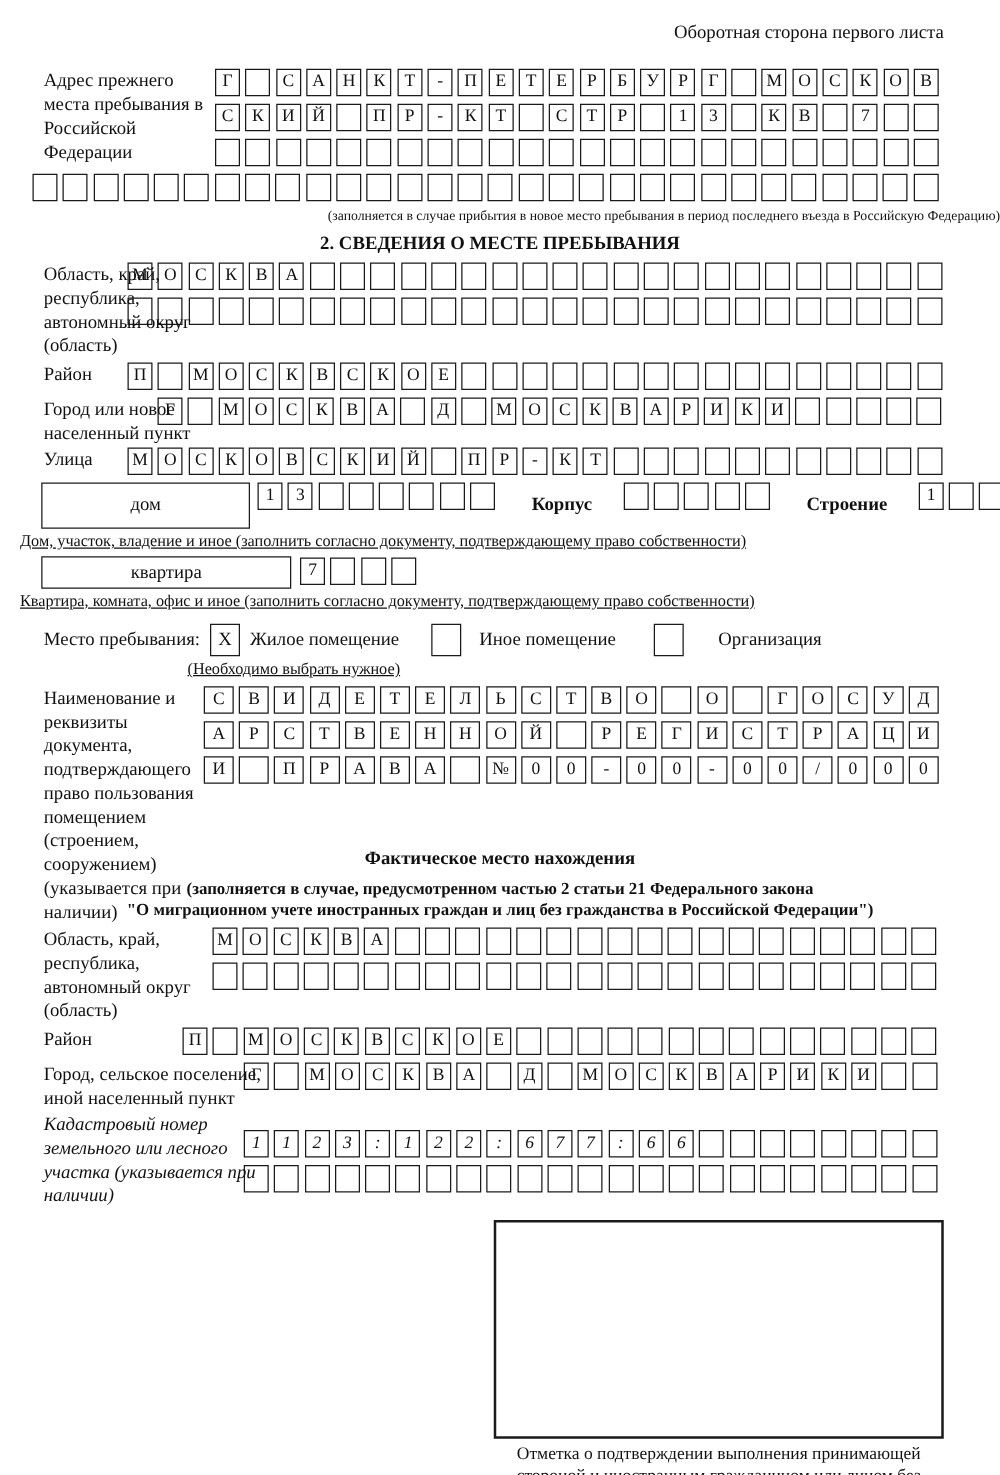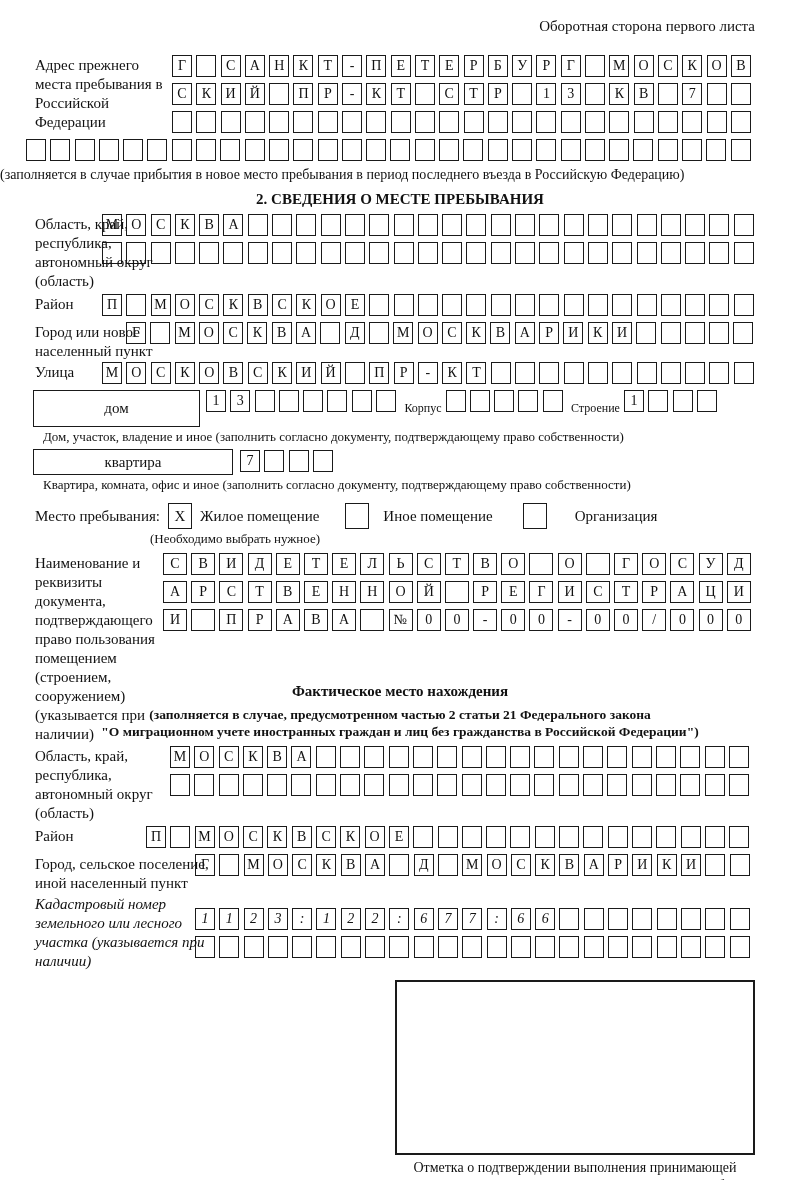--- a/index.html
+++ b/index.html
@@ -13,36 +13,36 @@
   .fline{ position:relative; }
   .lbl{ position:absolute; left:35px; top:1px; font-size:15px; line-height:19px; }
   .cellrow{ display:flex; margin-bottom:6px; }
   .cell{
     flex:0 0 auto; width:20px; height:22px; margin-right:4.3px;
     border:1.6px solid #1a1a1a; box-sizing:border-box; background:#fff;
     display:inline-flex; align-items:center; justify-content:center;
     font-size:14px; line-height:1;
   }
   .widecells .cell{ width:24px; margin-right:4.2px; }
-  .note{ font-size:14px; text-align:left; margin:2px 0 0 0; }
+  .note{ font-size:11px; text-align:right; margin:2px 0 0 0; }
   .sec-title{ font-size:15px; font-weight:bold; text-align:center; margin:8px 0 6px 0; }
 
   .wbox{
     border:1.6px solid #1a1a1a; box-sizing:border-box; background:#fff;
     display:inline-flex; align-items:center; justify-content:center;
     font-size:15px; height:37px; flex:0 0 auto;
   }
-  .inlinelbl{ font-size:12px; margin:0 4px; align-self:center; }
+  .inlinelbl{ font-size:15px; margin:0 25px; align-self:center;font-weight:bold; }
   .chk{
     flex:0 0 auto; width:24px; height:26px; border:1.6px solid #1a1a1a;
     box-sizing:border-box; display:inline-flex; align-items:center; justify-content:center;
     font-size:15px; background:#fff;
   }
   .stayrow{ display:flex; align-items:center; margin:10px 0 2px 35px; font-size:15px; }
-  .leftnote{ font-size:13px; margin:2px 0 4px 43px; }
+  .leftnote{ font-size:13px; margin:2px 0 4px 16px;text-decoration:underline; }
   .stamp-box{
     width:360px; height:175px; border:2px solid #1a1a1a; box-sizing:border-box;
     margin:6px 0 4px 395px; background:#fff;
   }
   .stamp-note{ width:380px; margin-left:385px; text-align:center; font-size:14px; line-height:17.5px; }
   .subnote{ font-size:13.5px; text-align:center; line-height:17px;font-weight:bold; }
 </style>
 </head>
 <body>
 

